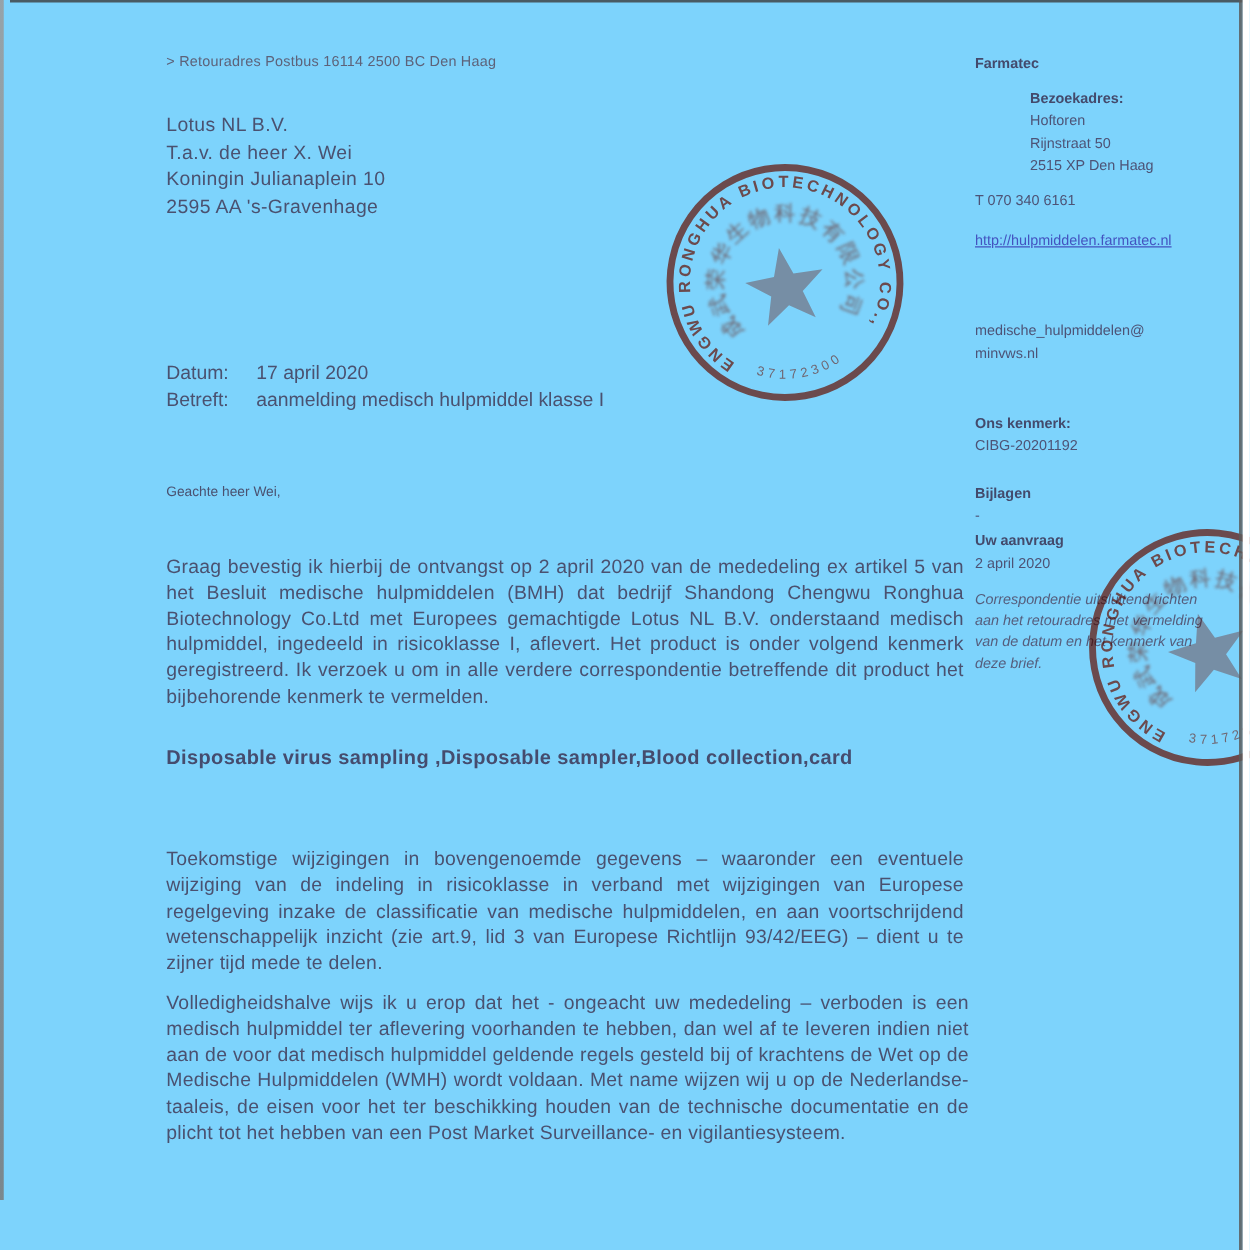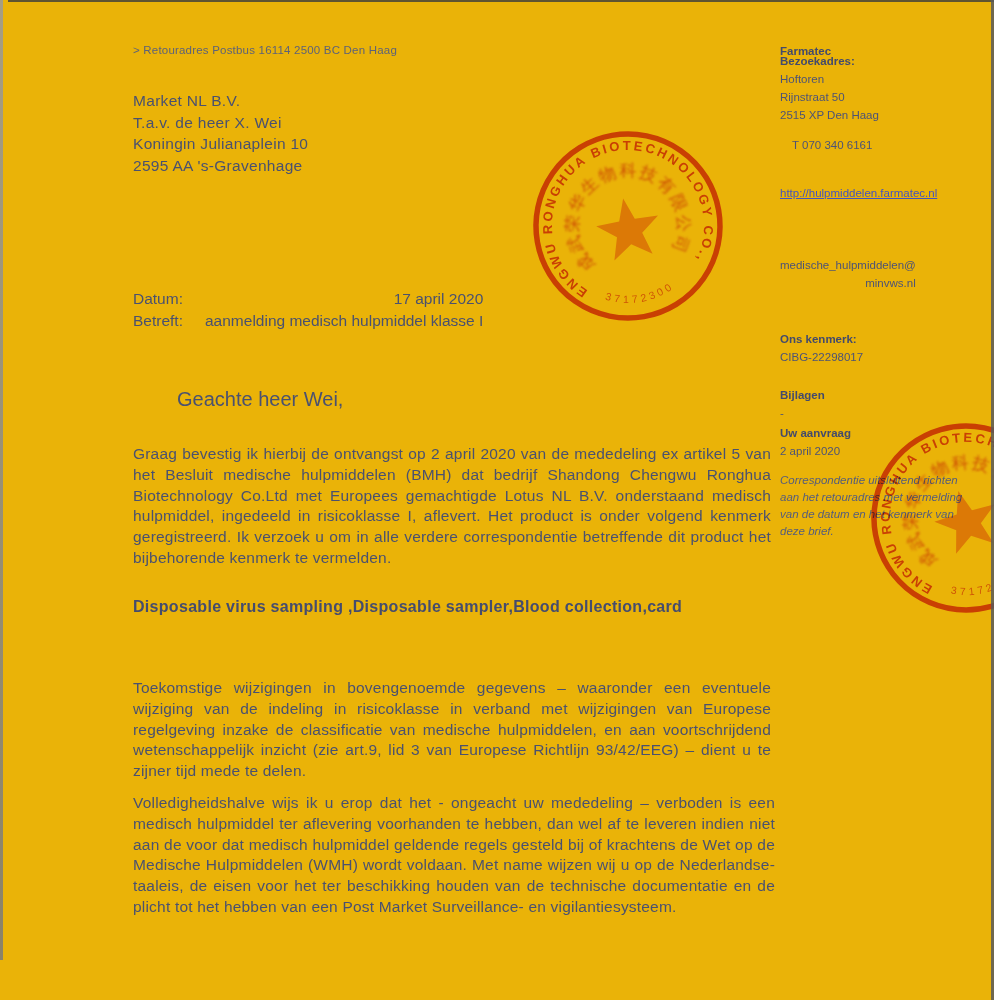--- a/index.html
+++ b/index.html
@@ -1,52 +1,52 @@
 <!DOCTYPE html>
 <html><head>
 <meta charset="utf-8">
 <style>
   html,body{margin:0;padding:0;background:#ffffff;}
   .page{
-    position:relative;width:1000px;height:1000px;background:#eab308;
+    position:relative;width:1000px;height:1000px;background:#7dd3fc;
     overflow:hidden;font-family:"Liberation Sans",sans-serif;color:#4a5170;
   }
   
   .edge-top{position:absolute;left:8px;top:0;width:986px;height:2px;background:#3c3c3c;opacity:.8;}
   .edge-left{position:absolute;left:0;top:0;width:3px;height:960px;background:linear-gradient(#9a9a9a,#7a7a7a);opacity:.85;}
   .edge-right{position:absolute;left:991px;top:0;width:3px;height:1000px;background:#5b5b5b;opacity:.85;z-index:6;}
   .white-strip{position:absolute;left:994px;top:0;width:6px;height:1000px;background:#ffffff;z-index:5;}
 
   .doc,.sidebar{filter:blur(0.3px);}
 
   .return-address{position:absolute;left:133px;top:44px;font-size:11.5px;color:#5d6279;letter-spacing:.2px;}
   .recipient{position:absolute;left:133px;top:90px;font-size:15.5px;line-height:21.5px;letter-spacing:.3px;}
   .meta{position:absolute;left:133px;top:288px;font-size:15.5px;line-height:22px;}
-  .meta-row{display:flex;justify-content:space-between;}
+  .meta-row{display:flex;}
   .meta-label{width:72px;}
-  .salutation{position:absolute;left:133px;top:388px;font-size:20px;margin-left:44px;}
+  .salutation{position:absolute;left:133px;top:388px;font-size:11px;}
   .para{position:absolute;left:133px;width:638px;margin:0;font-size:15.5px;line-height:20.8px;
         text-align:justify;letter-spacing:.2px;}
   .para1{top:428px;margin-top:16px;}
   .para2{top:678px;}
   .para3{top:793px;width:642px;}
   .product-heading{position:absolute;left:133px;top:596px;width:645px;font-weight:bold;
         font-size:16px;line-height:22px;letter-spacing:.3px;color:#454c6e;}
   .heading-l2{padding-left:52px;}
 
   .sidebar{position:absolute;left:780px;top:0;width:212px;height:1000px;font-size:11.5px;
         line-height:18px;color:#4d5376;}
   .sb{position:absolute;left:0;}
   .sb-label,.org{font-weight:bold;color:#434a6c;}
   .org{top:42px;}
-  .visit{top:52px;}
-  .phone{top:136px;margin-left:12px;}
+  .visit{top:70px;margin-left:44px;}
+  .phone{top:152px;}
   .website{top:184px;color:#4353c0;text-decoration:underline;cursor:pointer;display:block;}
   .contact{top:212px;}
-  .email{top:256px;text-align:right;}
+  .email{top:256px;}
   .kenmerk{top:330px;}
   .bijlagen{top:386px;}
   .aanvraag{top:424px;}
   .note{top:472px;width:192px;font-style:italic;font-size:11.5px;line-height:17px;color:#555d7c;}
 
   .stamp{position:absolute;filter:blur(0.5px);opacity:.92;mix-blend-mode:multiply;z-index:3;}
   .stamp-a{left:518px;top:116px;}
   .stamp-b{left:856px;top:408px;}
   .stamp text{font-family:"Liberation Sans",sans-serif;fill:#d84a3e;}
   .arc-top-text{font-size:13px;font-weight:bold;letter-spacing:2.6px;}
@@ -61,21 +61,21 @@
 
   <div class="edge-top"></div>
   <div class="edge-left"></div>
   <div class="edge-right"></div>
   <div class="white-strip"></div>
 
   <div class="doc">
     <div class="return-address">&gt; Retouradres Postbus 16114 2500 BC  Den Haag</div>
 
     <div class="recipient">
-      <div>Market NL B.V.</div>
+      <div>Lotus NL B.V.</div>
       <div>T.a.v. de heer X. Wei</div>
       <div>Koningin Julianaplein 10</div>
       <div>2595 AA  's-Gravenhage</div>
     </div>
 
     <div class="meta">
       <div class="meta-row">
         <span class="meta-label">Datum:</span>
         <span>17 april 2020</span>
       </div>
@@ -112,21 +112,21 @@
     <a class="sb website">http://hulpmiddelen.farmatec.nl</a>
 
 
     <div class="sb email">
       <div>medische_hulpmiddelen@</div>
       <div>minvws.nl</div>
     </div>
 
     <div class="sb kenmerk">
       <div class="sb-label">Ons kenmerk:</div>
-      <div>CIBG-22298017</div>
+      <div>CIBG-20201192</div>
     </div>
 
     <div class="sb bijlagen">
       <div class="sb-label">Bijlagen</div>
       <div>-</div>
     </div>
 
     <div class="sb aanvraag">
       <div class="sb-label">Uw aanvraag</div>
       <div>2 april 2020</div>

